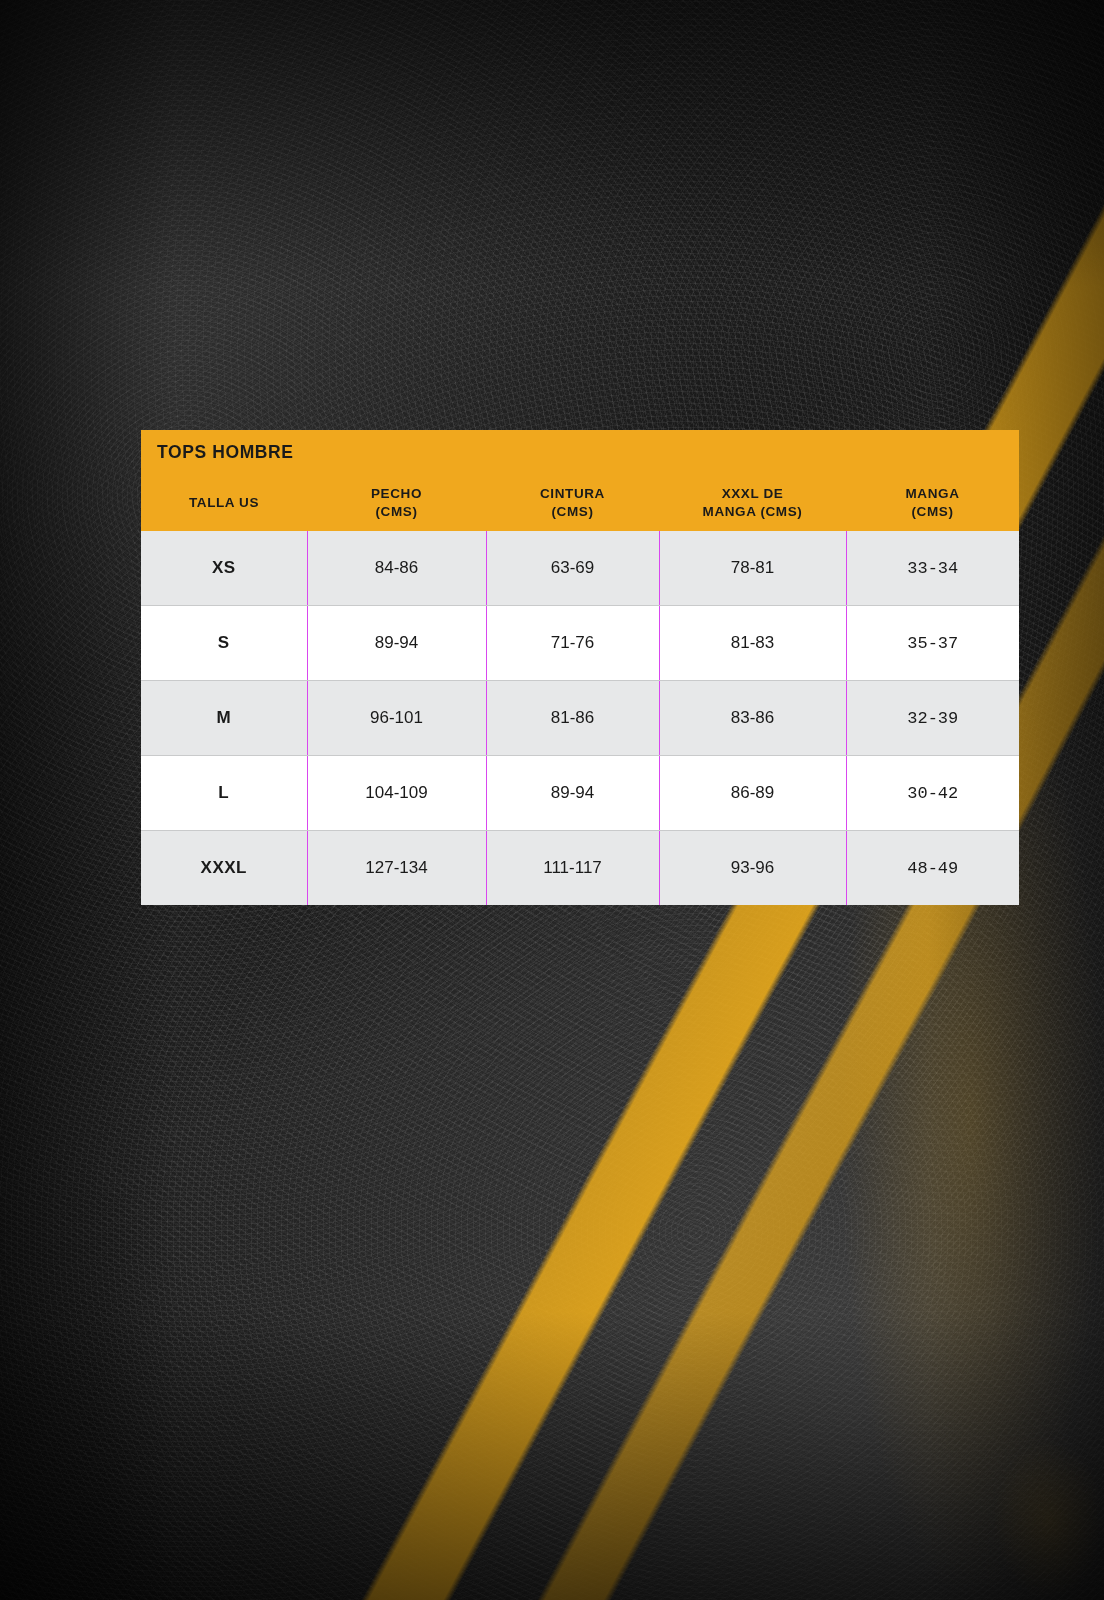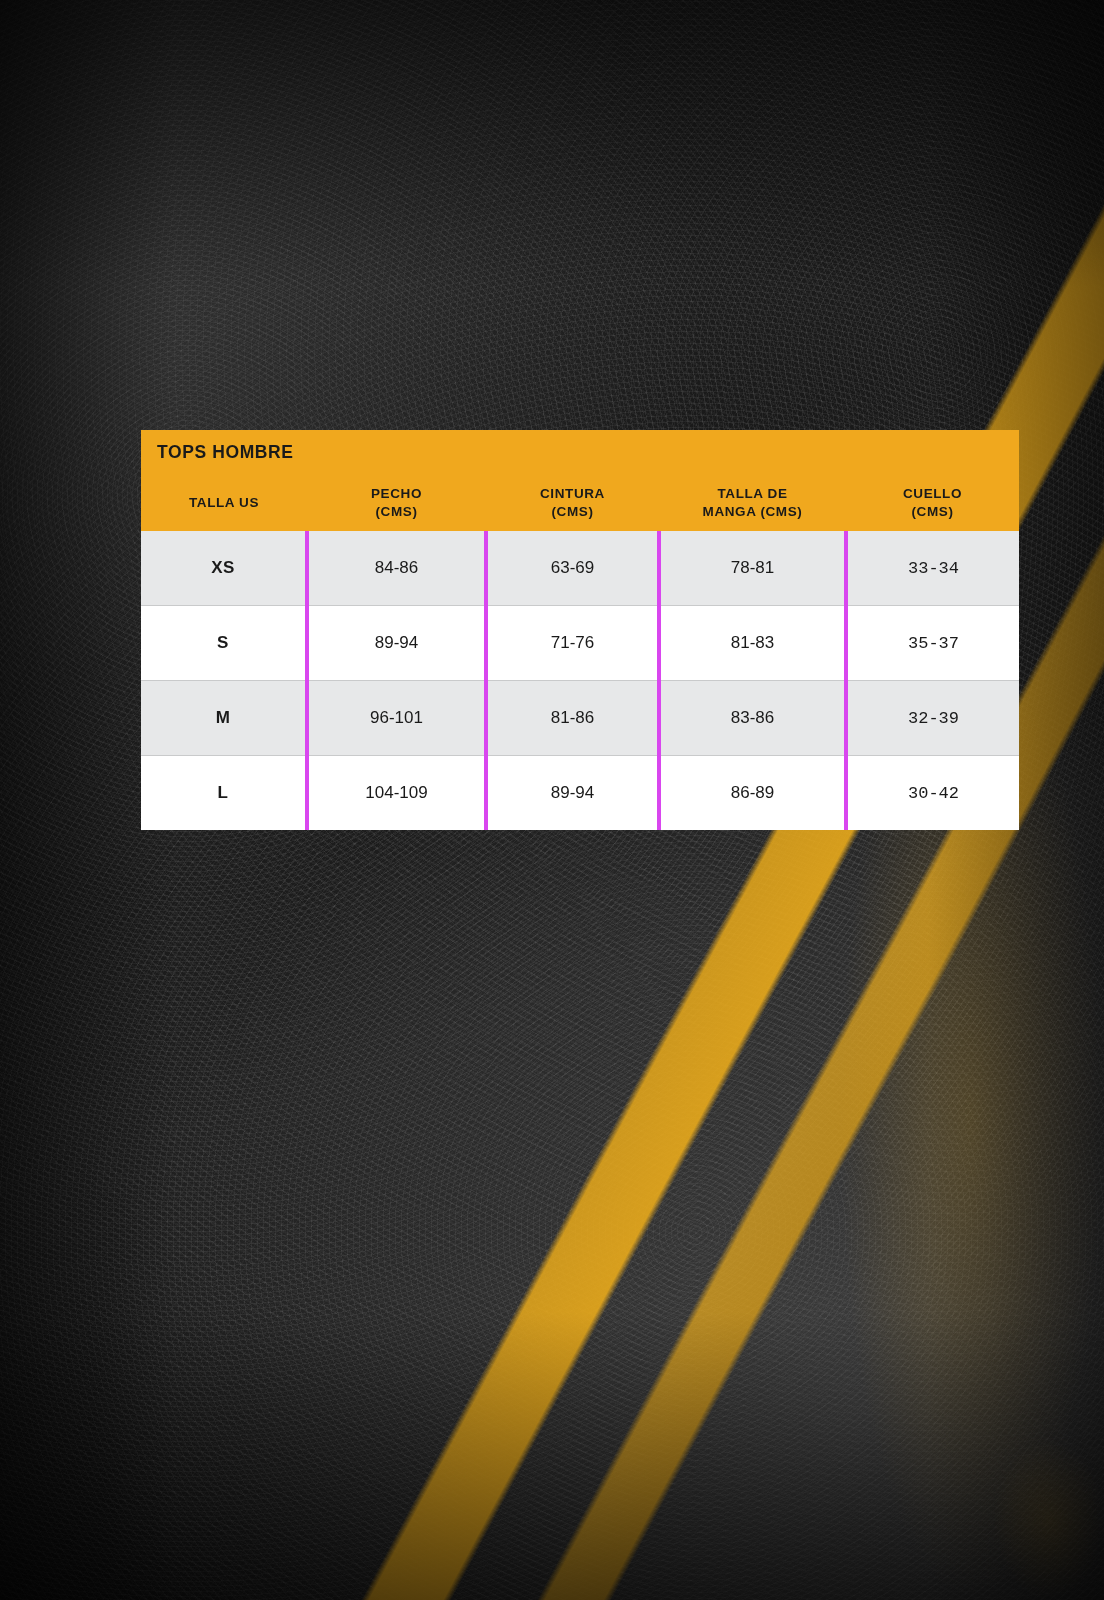--- a/index.html
+++ b/index.html
@@ -113,21 +113,21 @@
     padding: 0 4px;
     border: none;
   }
 
   table.size-table tbody td {
     height: 72px;
     text-align: center;
     vertical-align: middle;
     font-size: 17px;
     color: #1a1a1a;
-    border-right: 4px solid #d946ef;
+    border-right: 1px solid #d946ef;
     border-bottom: 1px solid #c9cacb;
     background: #ffffff;
   }
   table.size-table tbody td:last-child {
     border-right: none;
     font-family: Liberation Mono, monospace;
   }
   table.size-table tbody tr:last-child td {
     border-bottom: none;
   }
@@ -169,25 +169,25 @@
           </th>
           <th>
             <span>PECHO</span><br>
             <span>(CMS)</span>
           </th>
           <th>
             <span>CINTURA</span><br>
             <span>(CMS)</span>
           </th>
           <th>
-            <span>TALLA DE</span><br>
+            <span>XXXL DE</span><br>
             <span>MANGA (CMS)</span>
           </th>
           <th>
-            <span>CUELLO</span><br>
+            <span>MANGA</span><br>
             <span>(CMS)</span>
           </th>
         </tr>
       </thead>
       <tbody>
         <tr class="shade">
           <td class="size-cell">XS</td>
           <td>84-86</td>
           <td>63-69</td>
           <td>78-81</td>
@@ -207,17 +207,24 @@
           <td>83-86</td>
           <td>32-39</td>
         </tr>
         <tr>
           <td class="size-cell">L</td>
           <td>104-109</td>
           <td>89-94</td>
           <td>86-89</td>
           <td>30-42</td>
         </tr>
+        <tr class="shade">
+          <td class="size-cell">XXXL</td>
+          <td>127-134</td>
+          <td>111-117</td>
+          <td>93-96</td>
+          <td>48-49</td>
+        </tr>
       </tbody>
     </table>
 
   </div>
 </div>
 
 </body></html>

